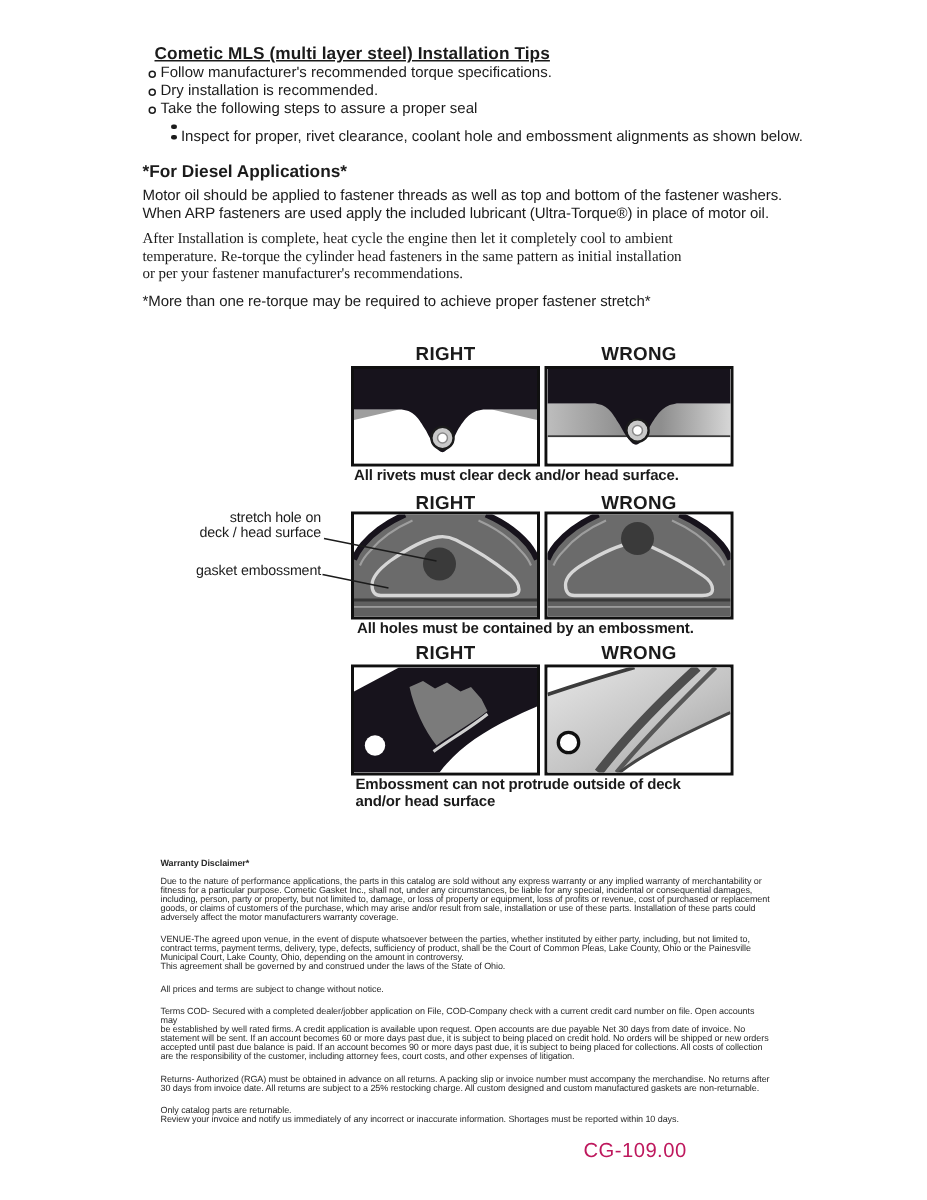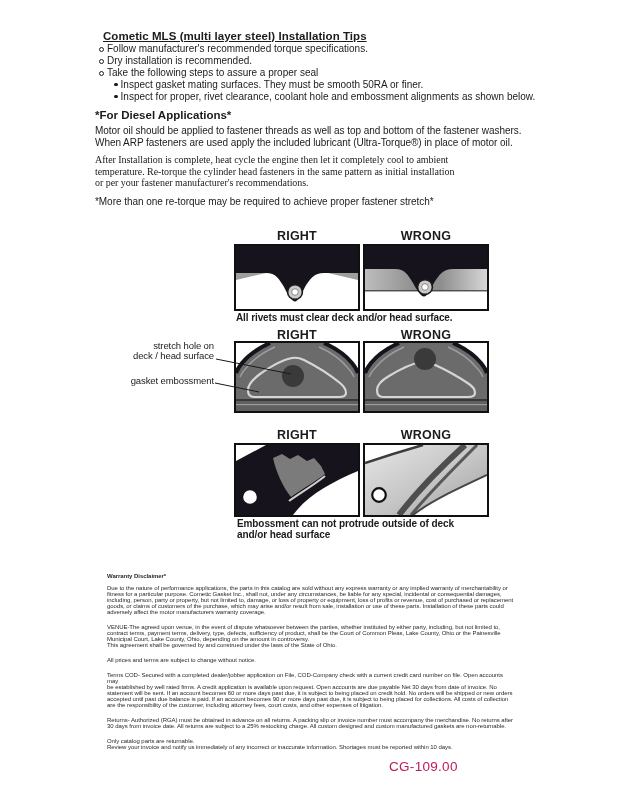--- a/index.html
+++ b/index.html
@@ -68,21 +68,20 @@
     <div class="brow">
       <span class="m1"></span>
       <span class="txt">Dry installation is recommended.</span>
     </div>
     <div class="brow">
       <span class="m1"></span>
       <span class="txt">Take the following steps to assure a proper seal</span>
     </div>
     <div class="brow sub">
       <span class="m2"></span>
-      <span class="txt">Inspect gasket mating surfaces.  They must be smooth 50RA or finer.</span>
     </div>
     <div class="brow sub">
       <span class="m2"></span>
       <span class="txt">Inspect for proper, rivet clearance, coolant hole and embossment alignments as shown below.</span>
     </div>
   </div>
 
   <div class="diesel-h">*For Diesel Applications*</div>
   <div class="para p-d1">
       <div>Motor oil should be applied to fastener threads as well as top and bottom of the fastener washers.</div>
@@ -156,20 +155,21 @@
       <path d="M88,0 Q106,8 116,20 Q120,25 122,30" fill="none" stroke="#17131c" stroke-width="4"></path>
       <path d="M39,4 Q21,12 11,24 Q6,29 4,34" fill="none" stroke="#9e9e9e" stroke-width="1.4"></path>
       <path d="M83,4 Q101,12 111,24 Q116,29 118,34" fill="none" stroke="#9e9e9e" stroke-width="1.4"></path>
       <rect x="0" y="57" width="122" height="11" fill="#606060"></rect>
       <rect x="0" y="56" width="122" height="2" fill="#383838"></rect>
       <rect x="0" y="61" width="122" height="1.2" fill="#9b9b9b"></rect>
       <path d="M18,54 Q12,54 12,47 Q12,40 24,33 Q44,21 56,19 Q62,18 68,21 Q88,30 104,41 Q110,45 110,50 Q110,54 103,54 Z" fill="none" stroke="#d6d6d6" stroke-width="2.2"></path>
       <circle cx="60" cy="16" r="11" fill="#3a3a3a"></circle>
     </svg>
   </div>
+  <div class="caption cap2">All holes must be contained by an embossment.</div>
 
   <div class="callout co1">
     <div>stretch hole on</div>
     <div>deck / head surface</div>
   </div>
   <div class="callout co2">gasket embossment</div>
 
   <div class="dg-label colL lr3">RIGHT</div>
   <div class="dg-label colR lr3">WRONG</div>
 

